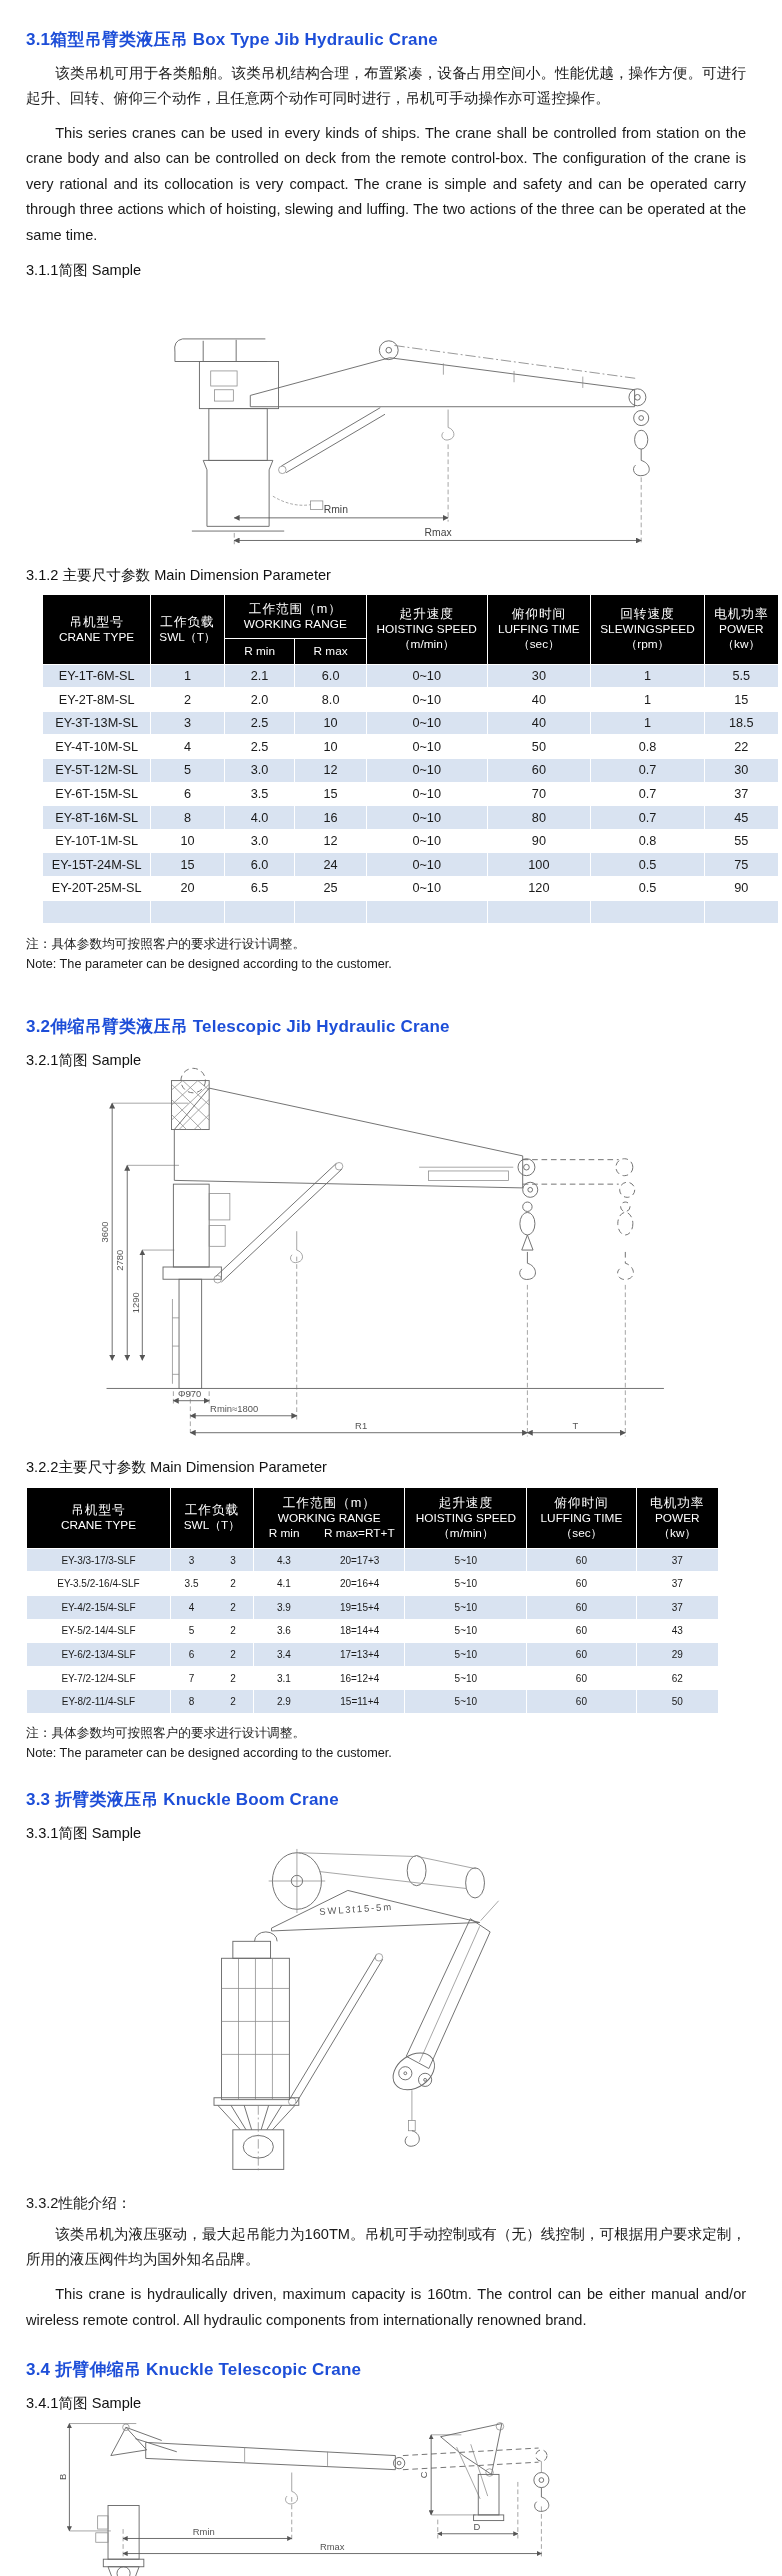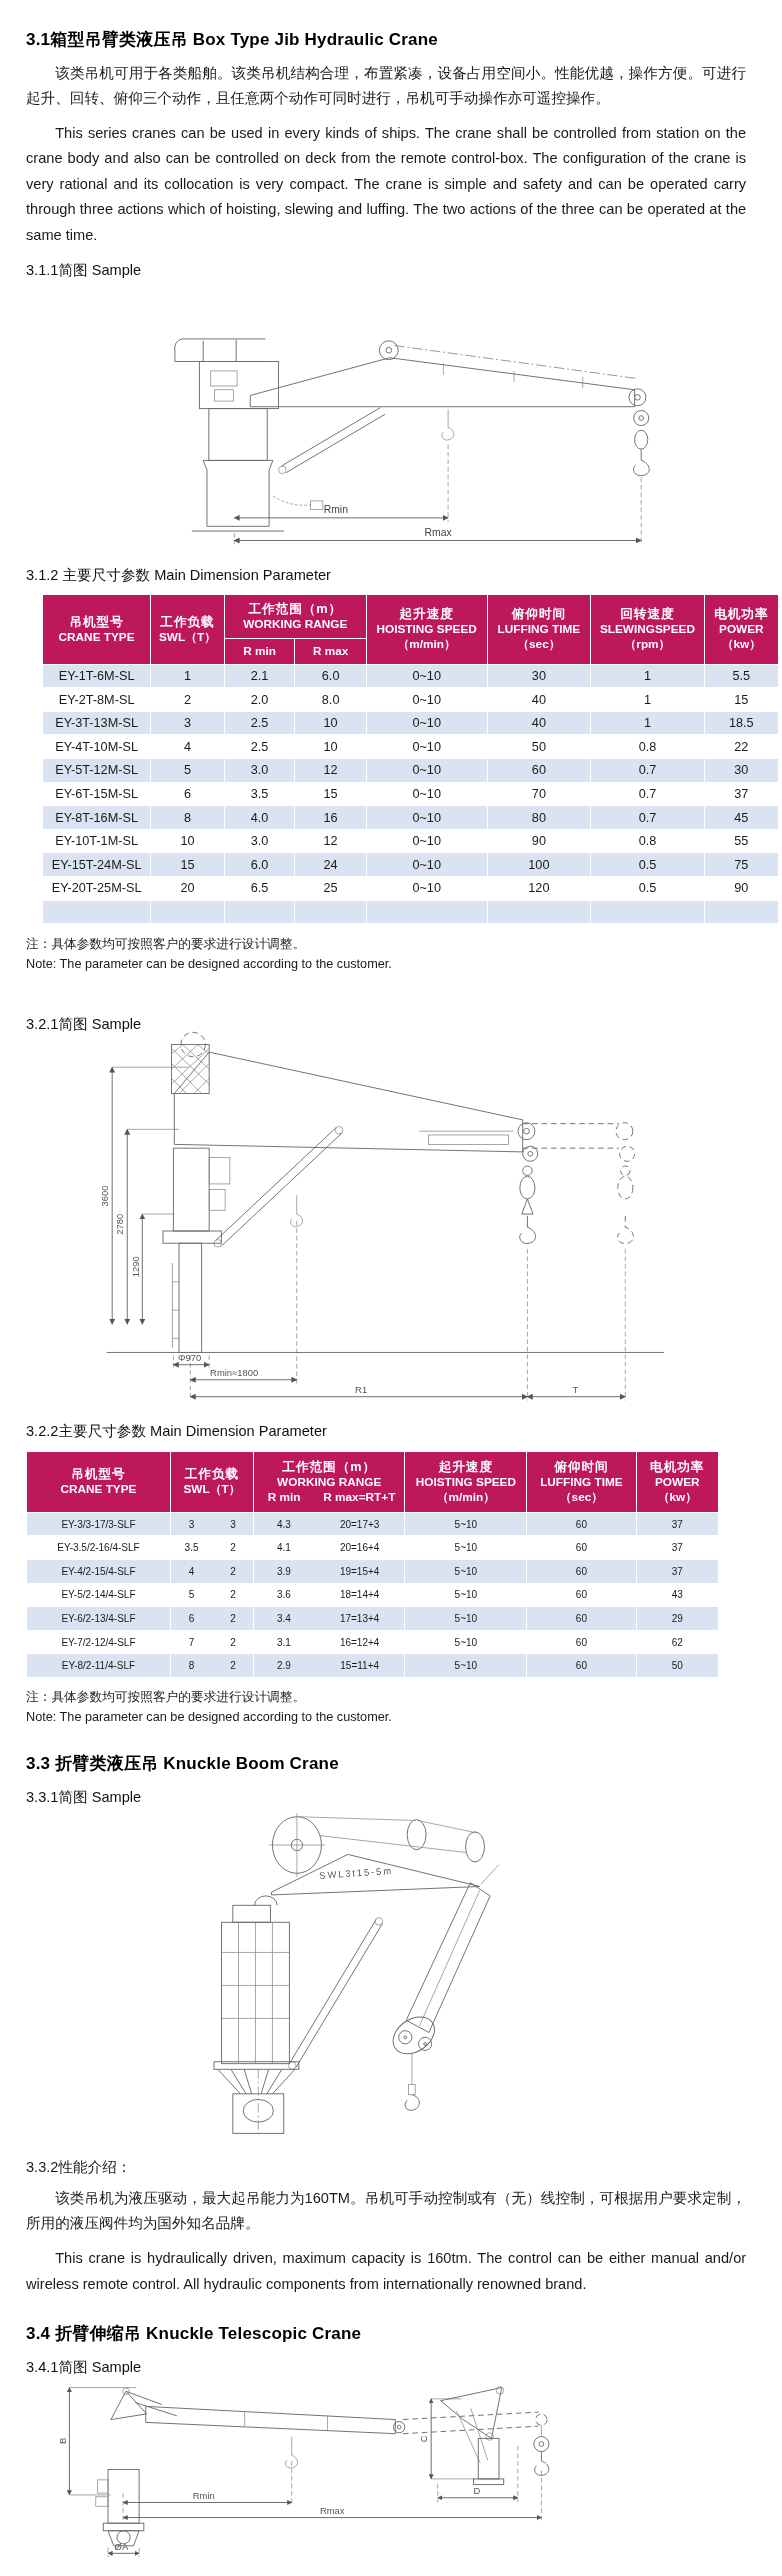--- a/index.html
+++ b/index.html
@@ -1,29 +1,29 @@
 <!DOCTYPE html>
 <html style="font-size:15px"><head>
 <meta charset="utf-8">
 <style>
   html,body{margin:0;padding:0;background:#ffffff;}
   body{font-family:"Liberation Sans","DejaVu Sans",sans-serif;color:#1a1a1a;}
   .page{width:782px;min-height:2576px;background:#fff;box-sizing:border-box;padding:19px 34px 28px 26px;}
-  .sec-title{color:#000000;font-size:17px;font-weight:bold;margin:24.5px 0 9.4px 0;letter-spacing:0.2px;}
+  .sec-title{color:#1d4ed8;font-size:17px;font-weight:bold;margin:24.5px 0 9.4px 0;letter-spacing:0.2px;}
   .sec-title.first{margin-top:9.4px;}
   .para{font-size:14.6px;line-height:25.4px;text-indent:2em;margin:9.4px 1.9px 9.4px 0;text-align:justify;}
   .sub-head{font-size:14.6px;color:#111;margin:13px 0 3.8px 0;}
   .perf-head{font-size:14.6px;margin:17px 0 1.9px 0;}
   .note{font-size:12.7px;line-height:20px;margin:9.4px 0 0 0;}
   .note div{margin:0;}
   table{border-collapse:collapse;table-layout:fixed;}
   #t1{width:737px;margin-left:16px;margin-top:9.4px;}
   #t2{width:693px;margin-left:0;margin-top:9.4px;}
   th,td{border:1.4px solid #ffffff;text-align:center;vertical-align:middle;padding:0;}
-  thead th{background:#be185d;color:#ffffff;font-weight:bold;text-align:center;}
+  thead th{background:#000000;color:#ffffff;font-weight:normal;text-align:center;}
   .h-cn{font-size:12.7px;line-height:16px;letter-spacing:0.9px;}
   .h-en{font-size:11.8px;line-height:15px;letter-spacing:0;}
   #t1 thead tr:first-child th{height:43px;}
   #t1 thead tr:last-child th{height:24.5px;}
   #t2 thead th{height:60px;}
   #t1 tbody td{height:22.6px;font-size:12.7px;}
   #t2 tbody td{height:22.6px;font-size:10px;}
   tbody tr:nth-child(odd) td{background:#d9e3f1;}
   tbody tr:nth-child(even) td{background:#ffffff;}
   
@@ -279,20 +279,21 @@
         </tbody>
     </table>
 
     <div class="note">
       <div>注：具体参数均可按照客户的要求进行设计调整。</div>
       <div>Note: The parameter can be designed according to the customer.</div>
     </div>
   </div>
 
   <div style="margin-top:41px;">
+    <div class="sec-title">3.2伸缩吊臂类液压吊  Telescopic Jib Hydraulic Crane</div>
     <div class="sub-head">3.2.1简图  Sample</div>
 
     <svg class="drawing" width="612" height="372" viewBox="0 0 650 395" style="margin-left:73px;">
       <defs>
         <marker id="d2a" viewBox="0 0 10 10" refX="9" refY="5" markerWidth="7" markerHeight="7" orient="auto-start-reverse">
             <path d="M0,0 L10,5 L0,10 z" fill="#555"></path>
           </marker>
       </defs>
 
       <line class="dim" x1="14" y1="32" x2="14" y2="305" marker-start="url(#d2a)" marker-end="url(#d2a)"></line>

